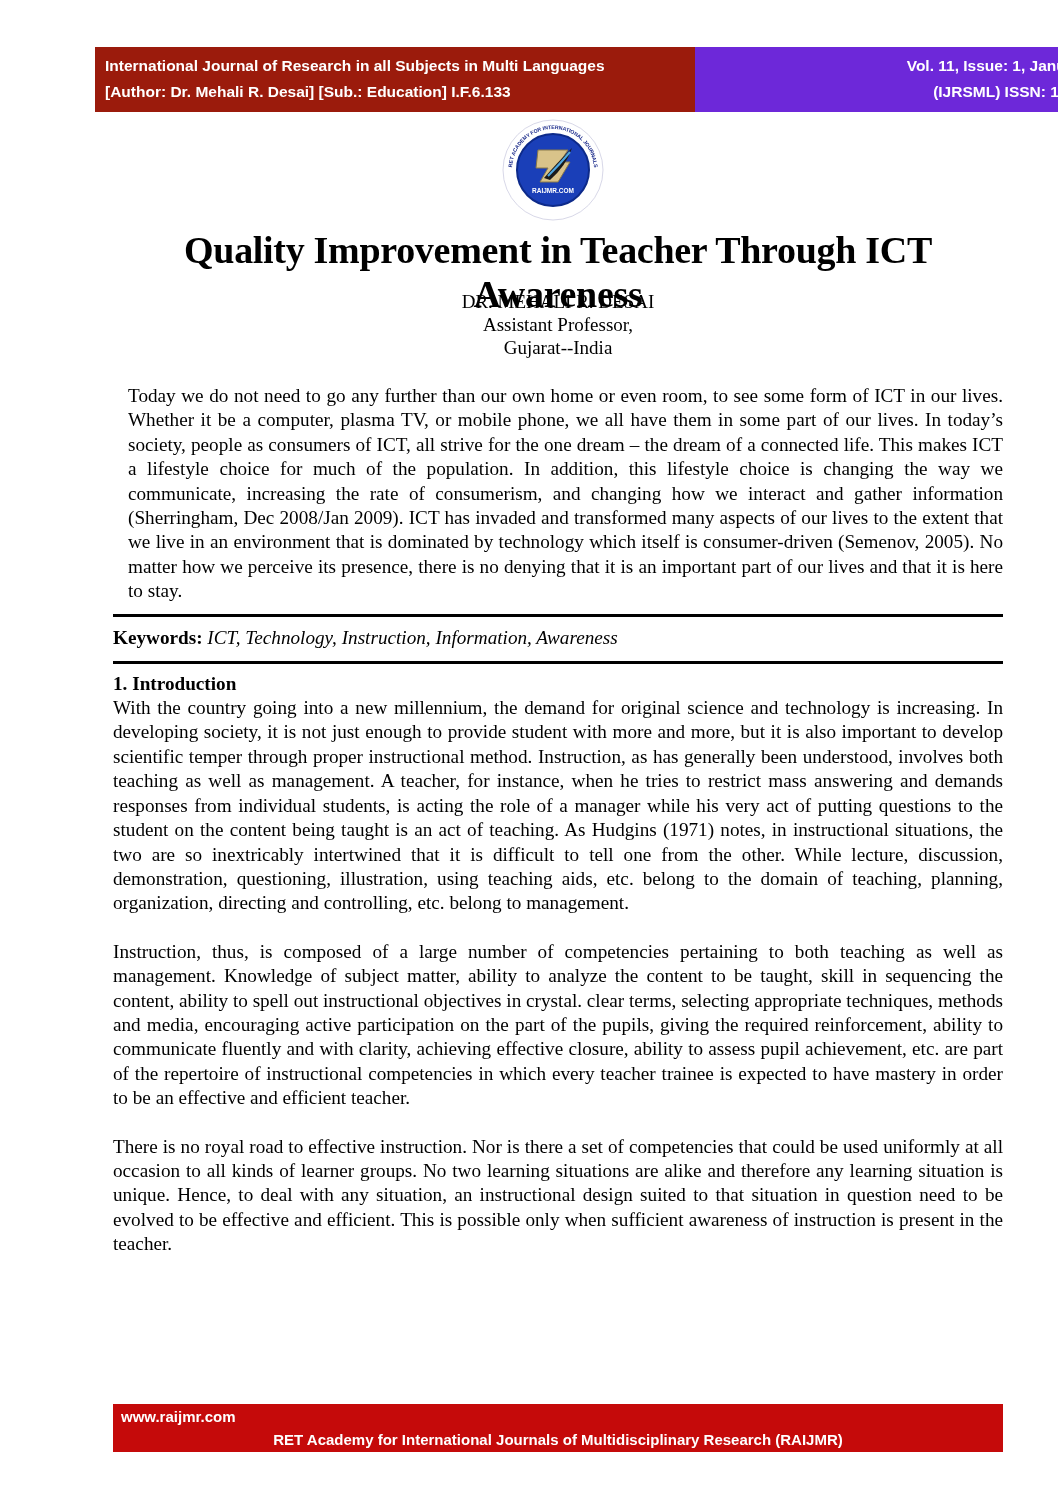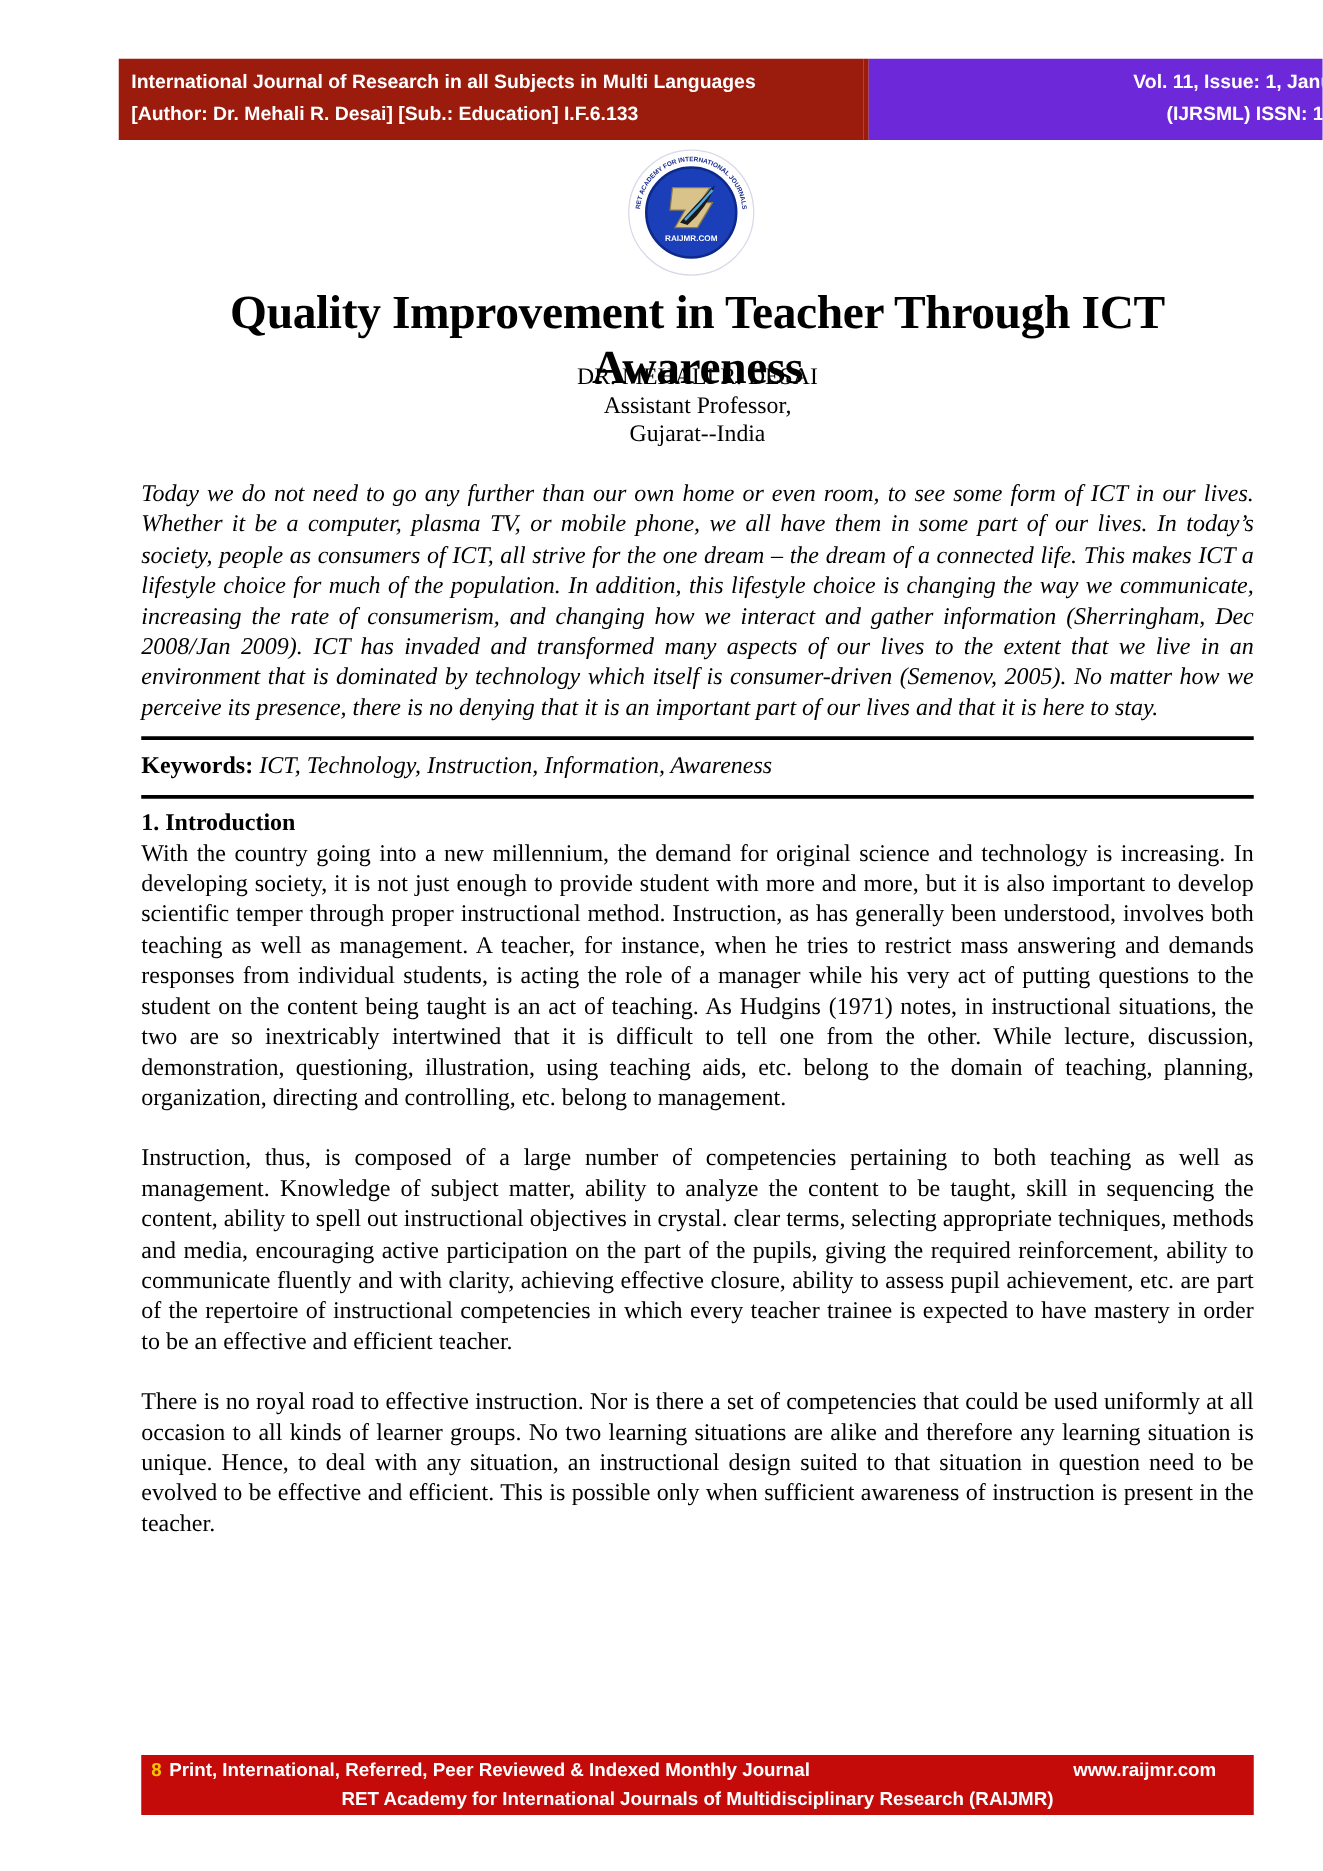--- a/index.html
+++ b/index.html
@@ -16,21 +16,21 @@
   .logo { position: absolute; top: 118px; left: 500px; width: 106px; height: 104px; }
 
   .title { position: absolute; top: 228px; left: 113px; width: 890px; text-align: center;
     font-weight: bold; font-size: 38px; letter-spacing: -0.3px; }
 
   .author-block { position: absolute; top: 290px; left: 113px; width: 890px; text-align: center;
     font-size: 19px; line-height: 23px; }
 
   .content { position: absolute; top: 384px; left: 113px; width: 890px; font-size: 19.2px; line-height: 24.4px; text-align: justify; }
   .content .h { font-weight: bold; }
-  .abstract-text { font-style: italic; text-align: justify; text-align-last: left; }
+  .abstract-text { text-align: justify; text-align-last: left; margin-left: 15px; }
   .rule { height: 3px; background: #000; margin: 10px 0 8px 0; }
   .keywords { line-height: 26px; }
   .keywords .kw { font-style: italic; }
   .para { text-align: justify; }
   .gap { height: 24px; }
 
   .ftr { position: absolute; top: 1404px; left: 113px; width: 890px; height: 48px; background: #c50a0a; color: #fff;
     font-family: "Liberation Sans", sans-serif; font-weight: bold; font-size: 15px; line-height: 23px; }
   .ftr-row1 { display: flex; justify-content: space-between; padding: 1px 30px 0 8px; }
   .ftr-row2 { text-align: center; }
@@ -85,17 +85,16 @@
   <div class="h">1. Introduction</div>
   <div class="para">With the country going into a new millennium, the demand for original science and technology is increasing. In developing society, it is not just enough to provide student with more and more, but it is also important to develop scientific temper through proper instructional method. Instruction, as has generally been understood, involves both teaching as well as management. A teacher, for instance, when he tries to restrict mass answering and demands responses from individual students, is acting the role of a manager while his very act of putting questions to the student on the content being taught is an act of teaching. As Hudgins (1971) notes, in instructional situations, the two are so inextricably intertwined that it is difficult to tell one from the other. While lecture, discussion, demonstration, questioning, illustration, using teaching aids, etc. belong to the domain of teaching, planning, organization, directing and controlling, etc. belong to management.</div>
   <div class="gap"></div>
   <div class="para">Instruction, thus, is composed of a large number of competencies pertaining to both teaching as well as management. Knowledge of subject matter, ability to analyze the content to be taught, skill in sequencing the content, ability to spell out instructional objectives in crystal. clear terms, selecting appropriate techniques, methods and media, encouraging active participation on the part of the pupils, giving the required reinforcement, ability to communicate fluently and with clarity, achieving effective closure, ability to assess pupil achievement, etc. are part of the repertoire of instructional competencies in which every teacher trainee is expected to have mastery in order to be an effective and efficient teacher.</div>
   <div class="gap"></div>
   <div class="para">There is no royal road to effective instruction. Nor is there a set of competencies that could be used uniformly at all occasion to all kinds of learner groups. No two learning situations are alike and therefore any learning situation is unique. Hence, to deal with any situation, an instructional design suited to that situation in question need to be evolved to be effective and efficient. This is possible only when sufficient awareness of instruction is present in the teacher.</div>
 </div>
 
 <div class="ftr">
   <div class="ftr-row1">
-    <span><span class="ftr-page">8</span><span>Print, International, Referred, Peer Reviewed &amp; Indexed Monthly Journal</span></span>
     <span>www.raijmr.com</span>
   </div>
   <div class="ftr-row2">RET Academy for International Journals of Multidisciplinary Research (RAIJMR)</div>
 </div>
 
 </body></html>

